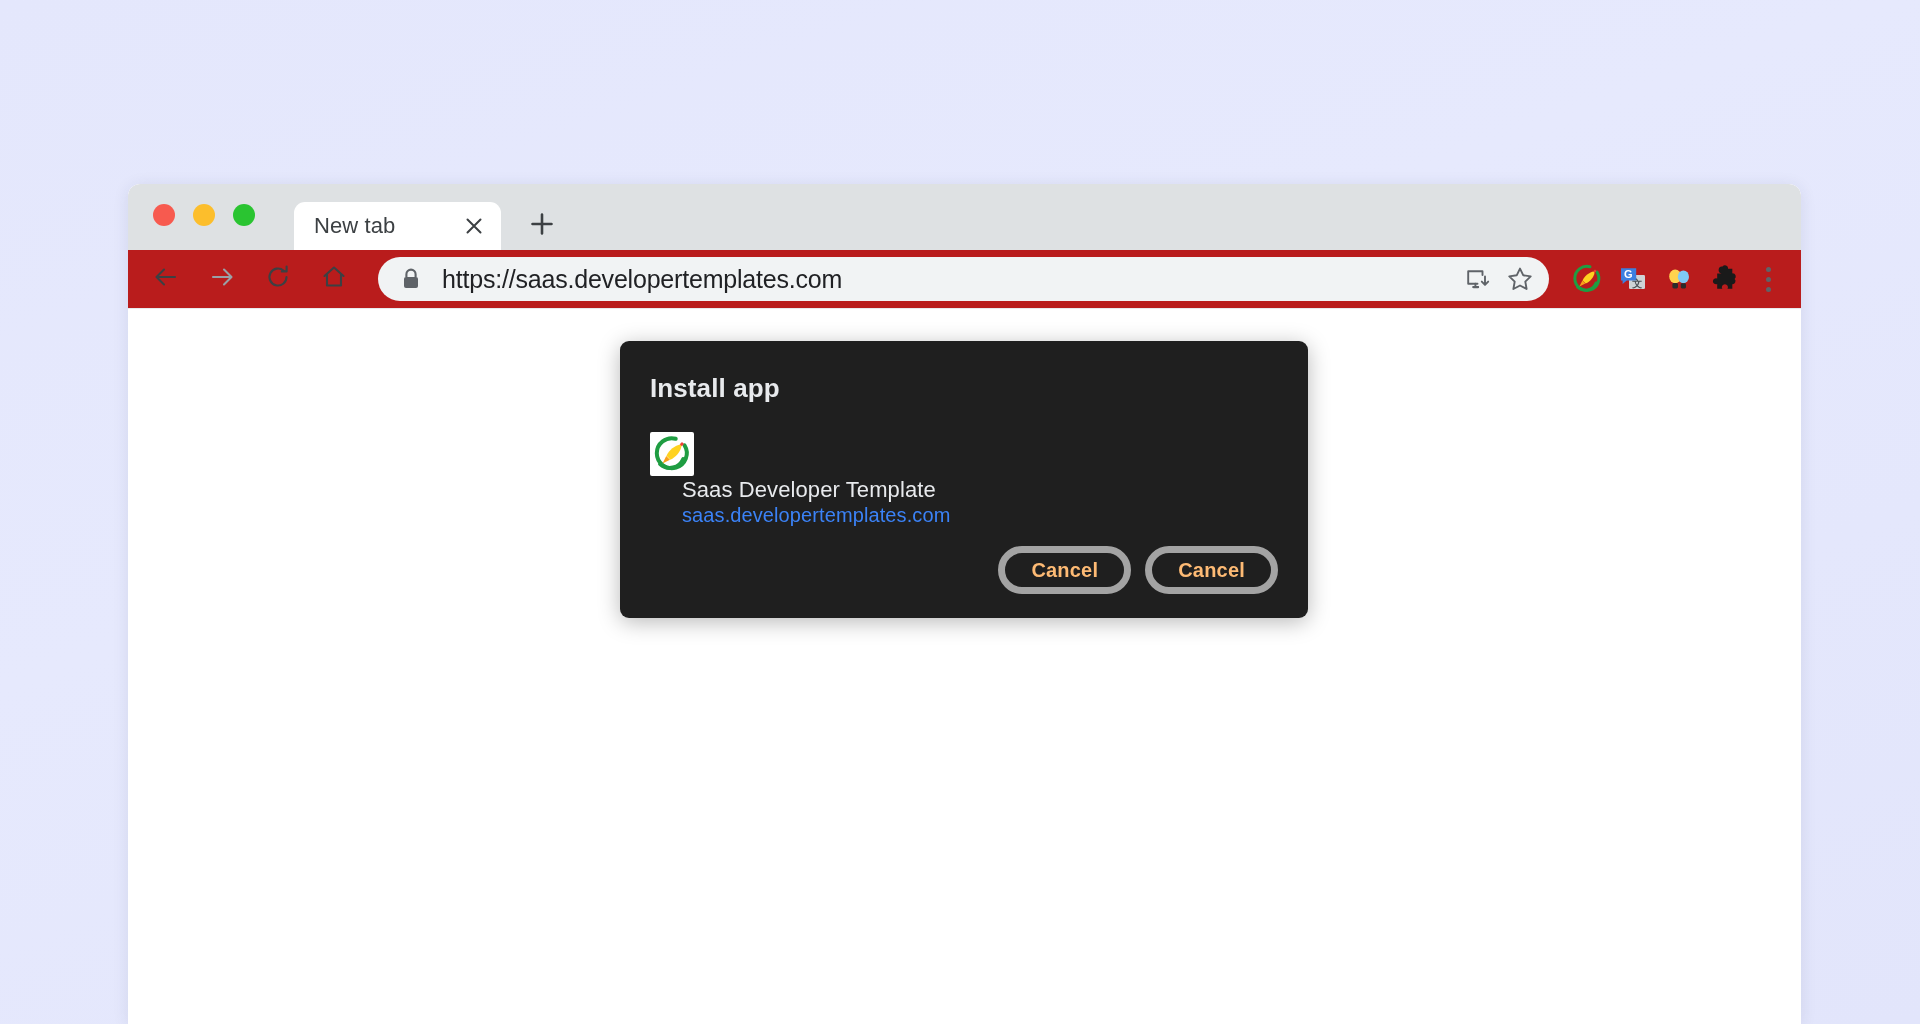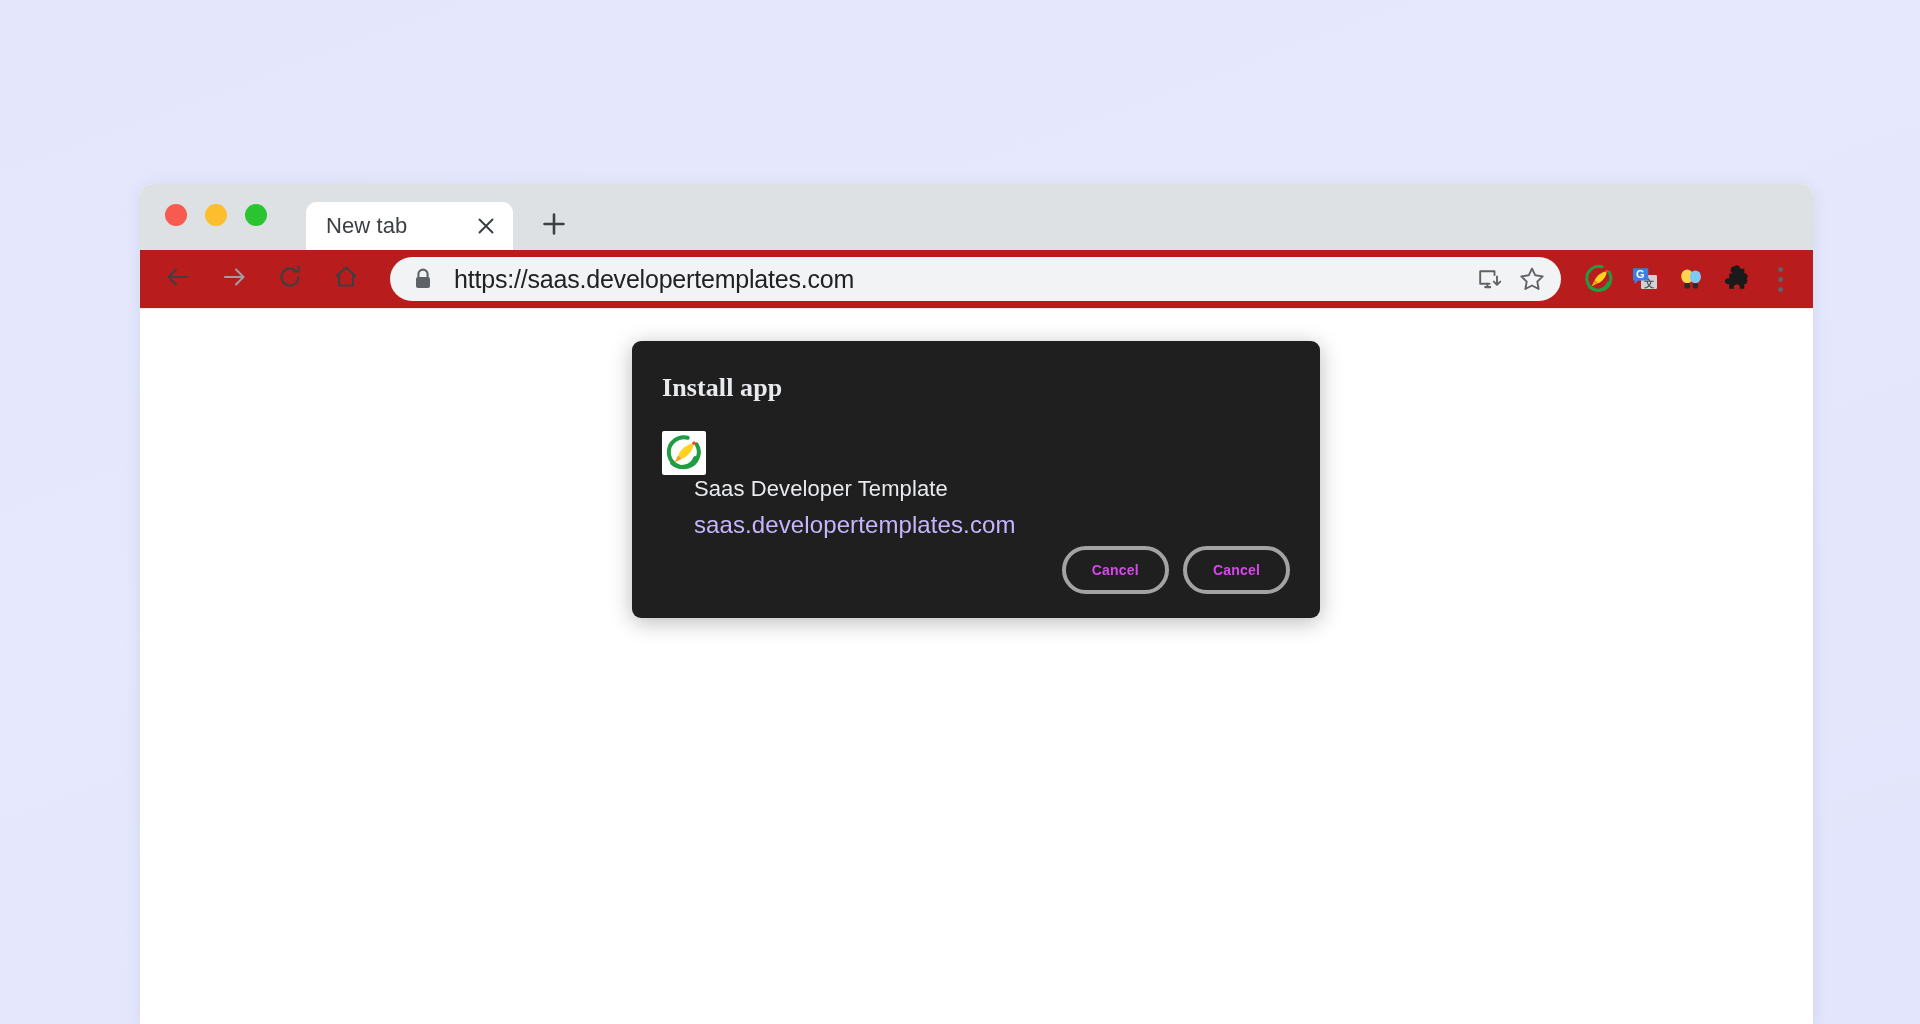--- a/index.html
+++ b/index.html
@@ -17,21 +17,21 @@
   
   #backdrop {
     position: absolute;
     inset: 0;
     background: linear-gradient(160deg, #e4e7fc 0%, #e6e9fd 40%, #e2e5fb 100%);
   }
 
   
   #browser-window {
     position: absolute;
-    left: 140px;
+    left: 128px;
     top: 184px;
     width: 1673px;
     height: 840px;
     border-radius: 12px 12px 0 0;
     overflow: hidden;
     background: #ffffff;
     box-shadow: 0 2px 16px rgba(40, 45, 90, 0.10);
   }
 
   
@@ -211,21 +211,20 @@
     border-radius: 9px;
     box-sizing: border-box;
     padding: 32px 30px 0 30px;
     box-shadow: 0 4px 22px rgba(0,0,0,0.28);
   }
   #dialog-title {
     font-size: 26px;
     font-weight: bold;
     color: #e8eaed;
     letter-spacing: 0.1px;
-    font-family: Liberation Serif, serif;
   }
   #app-row {
     display: flex;
     align-items: flex-start;
     margin-top: 28px;
     flex-direction: column;
   }
   #app-icon {
     width: 44px;
     height: 44px;
@@ -239,41 +238,41 @@
   #app-text {
     margin-left: 32px;
     padding-top: 1px;
   }
   #app-name {
     font-size: 22px;
     color: #e8eaed;
     letter-spacing: 0.1px;
   }
   #app-origin {
-    font-size: 24px;
-    color: #c4b5fd;
-    margin-top: 9px;
+    font-size: 20px;
+    color: #3b82f6;
+    margin-top: 1px;
     letter-spacing: 0.1px;
   }
   #dialog-actions {
     position: absolute;
     right: 30px;
     bottom: 24px;
     display: flex;
     gap: 14px;
   }
   .dialog-button {
     height: 48px;
     min-width: 104px;
     padding: 0 26px;
     border-radius: 24px;
-    border: 4px solid #a3a3a3;
+    border: 7px solid #a3a3a3;
     background: transparent;
-    color: #d946ef;
-    font-size: 14px;
+    color: #fdba74;
+    font-size: 20px;
     font-weight: bold;
     font-family: "Liberation Sans", sans-serif;
     letter-spacing: 0.2px;
     cursor: pointer;
     display: flex;
     align-items: center;
     justify-content: center;
   }
 </style>
 </head>

